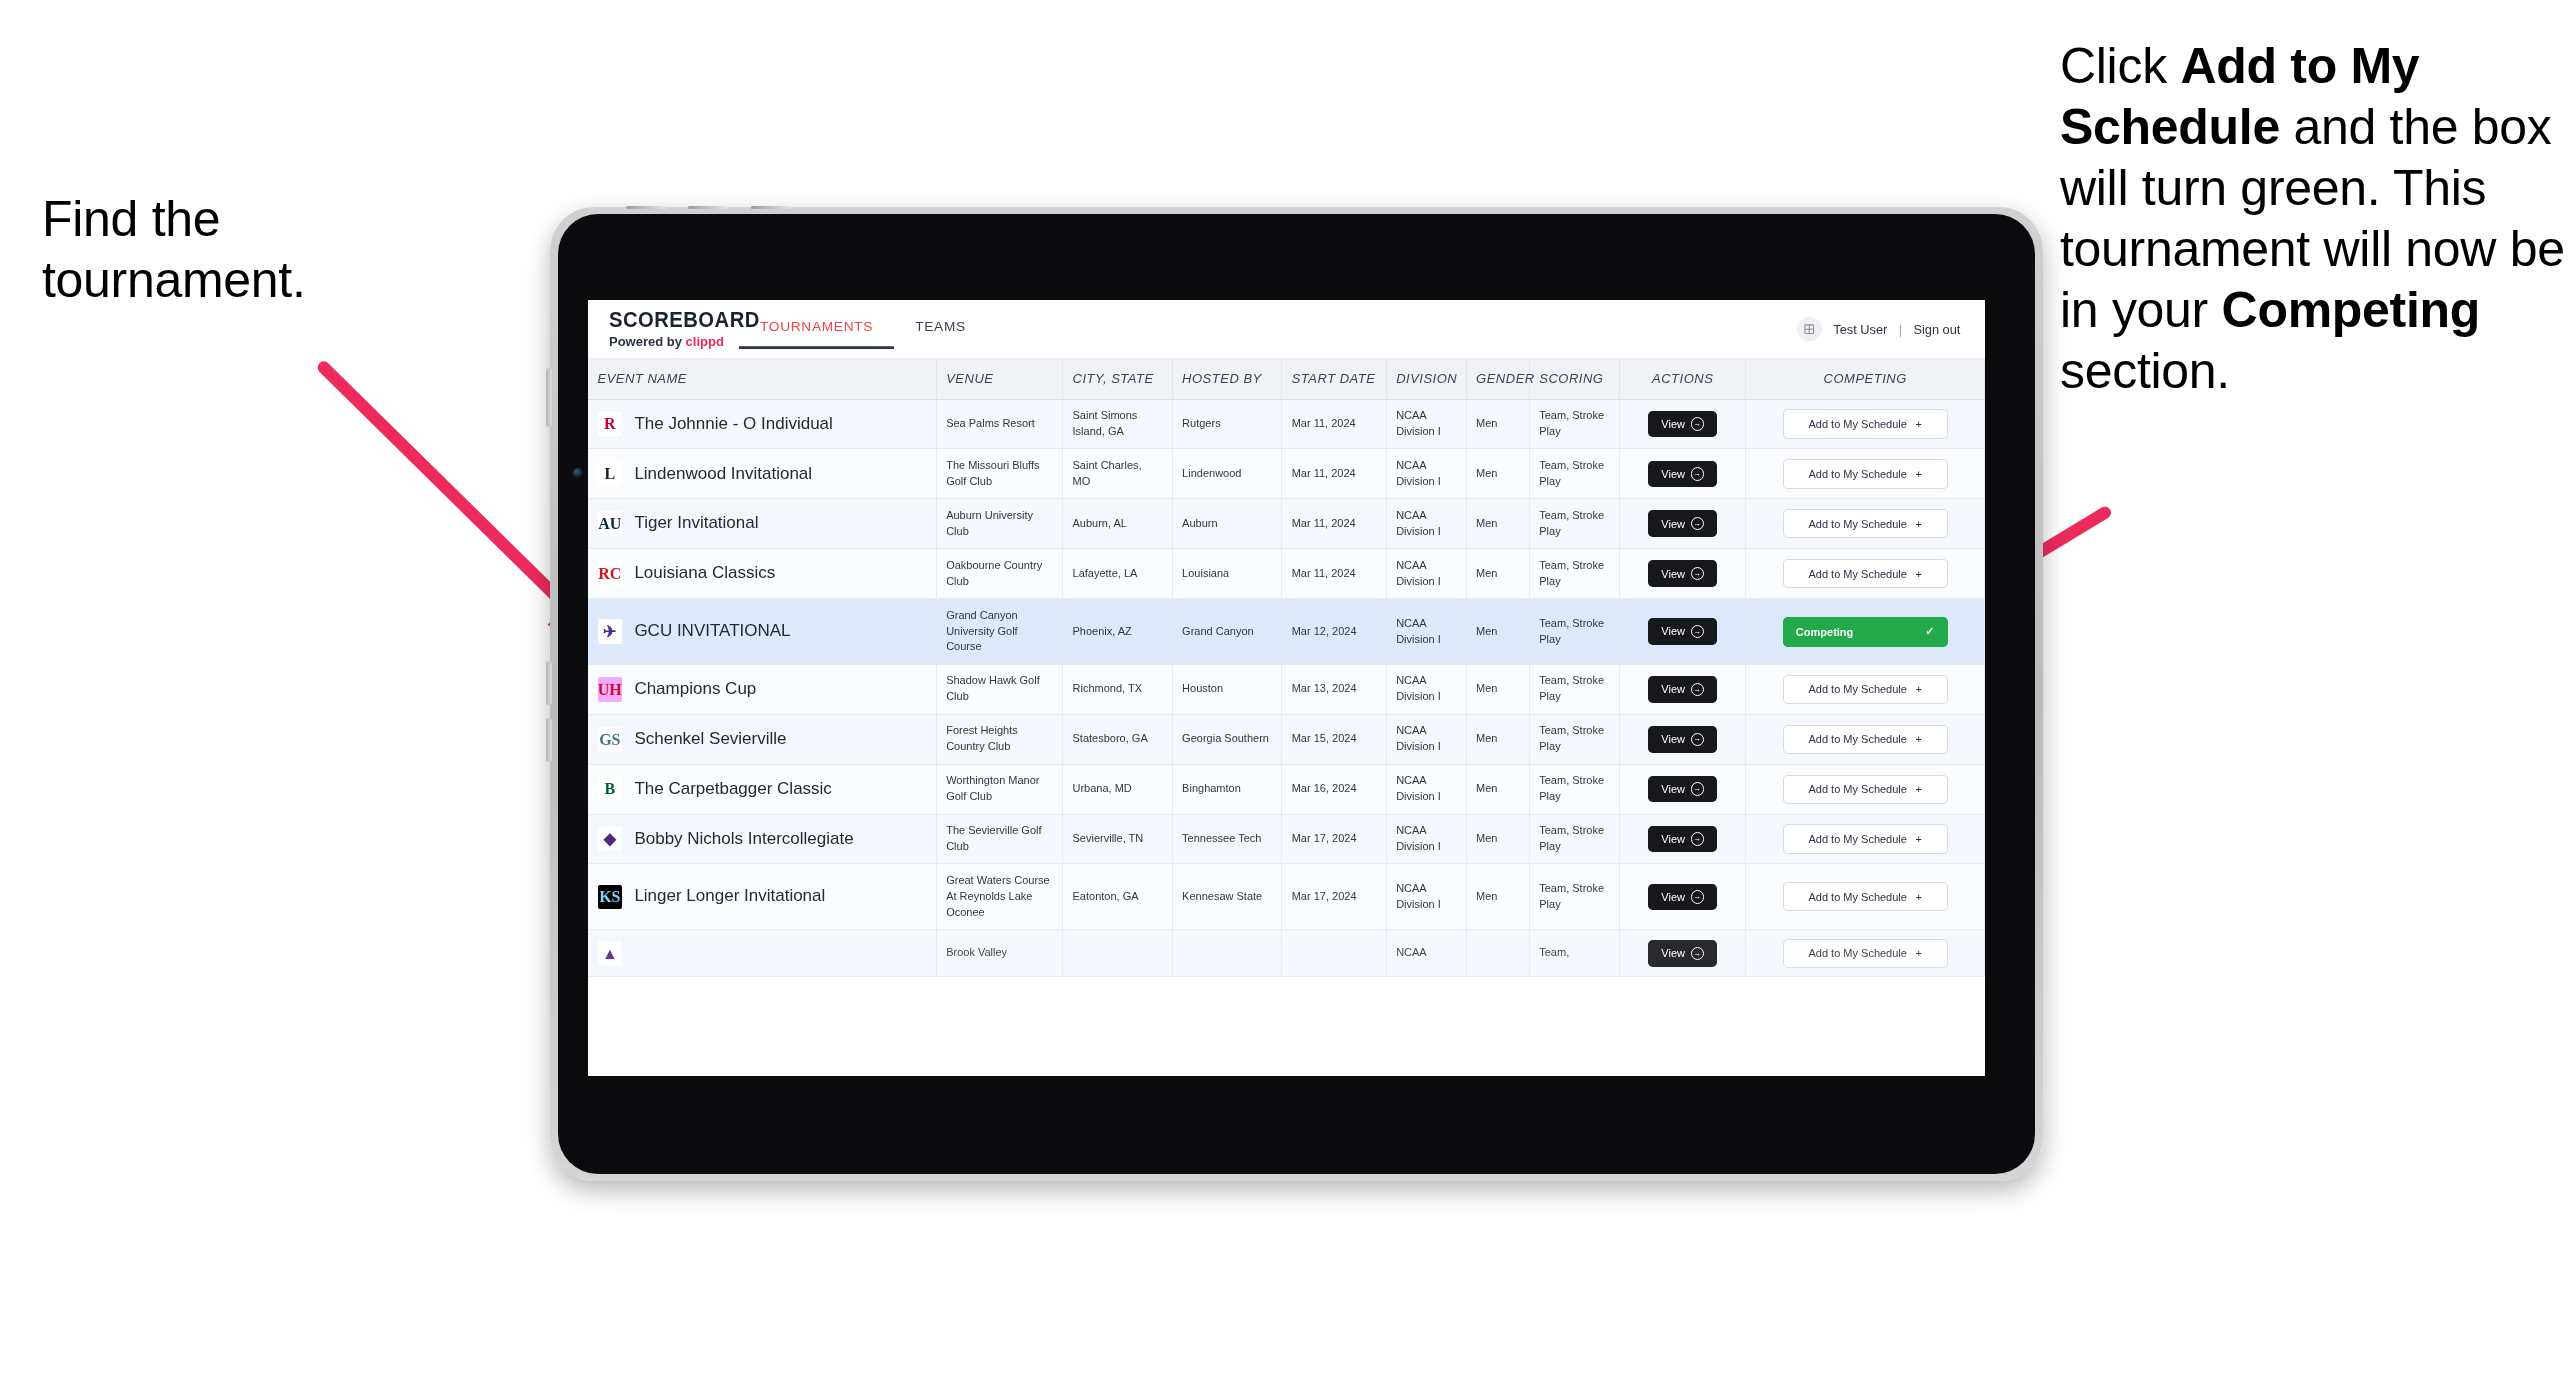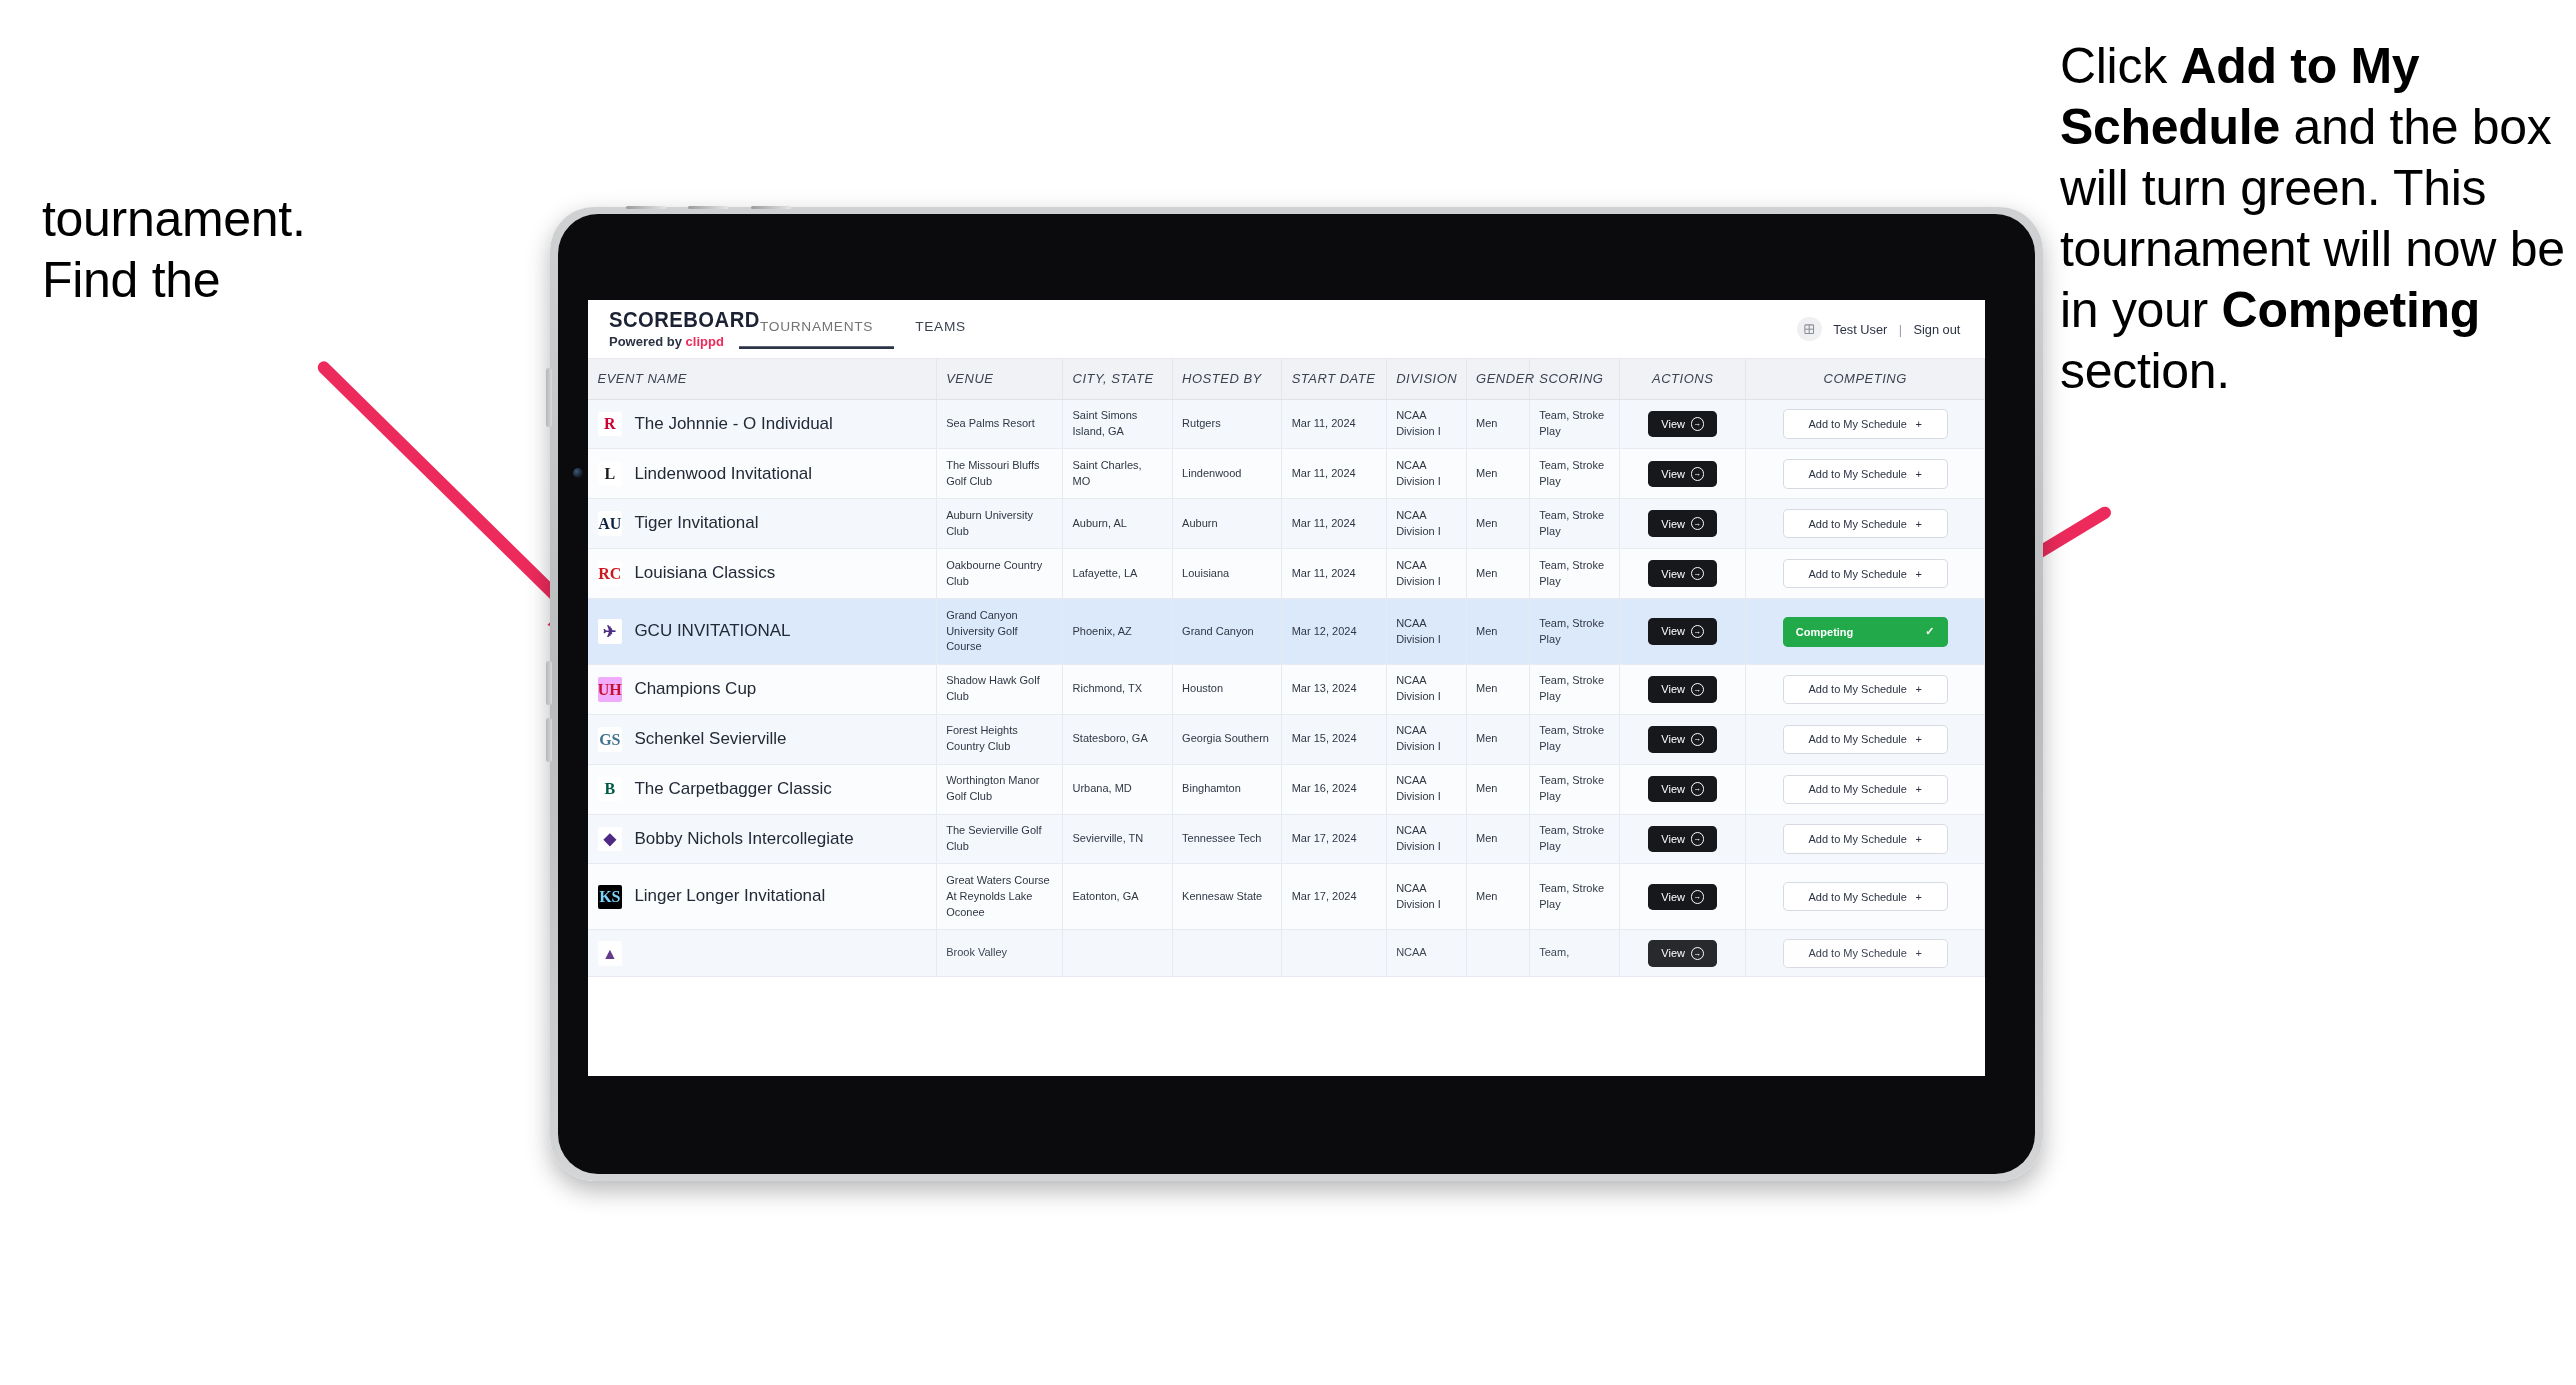--- a/index.html
+++ b/index.html
@@ -97,21 +97,21 @@
   #brand-sub .clippd{color:#ec2b5c;font-weight:700;}
 
   .topnav{
     display:flex;align-items:flex-start;padding-top:19px;gap:0;
   }
   .topnav-item{
     font-size:13.7px;color:#3b4252;letter-spacing:0.7px;
     padding:0 21px 15px 21px;cursor:pointer;
   }
   .topnav-item.active{
-    color:#737373;font-weight:500;
+    color:#ef4444;font-weight:500;
     box-shadow:inset 0 -2.8px 0 0 #2b3447;
   }
 
   #header-right{
     margin-left:auto;display:flex;align-items:center;gap:11.4px;padding-right:24.6px;
   }
   #grid-icon-btn{
     width:24.6px;height:24.6px;border-radius:50%;background:#f0f0f2;
     display:flex;align-items:center;justify-content:center;
     color:#8a8f99;font-size:11.4px;
@@ -188,22 +188,22 @@
     padding:8.5px 13.2px;
     cursor:pointer;
     width:165px;box-sizing:border-box;
   }
   .cut-row td{opacity:.92;}
 </style>
 </head>
 <body>
 
 <div id="annot-left" class="annot">
+  <div>Find the</div>
   <div>tournament.</div>
-  <div>Find the</div>
 </div>
 
 <div id="annot-right" class="annot">
   <span>Click </span><b>Add to My Schedule</b><span> and the box will turn green. This tournament will now be in your </span><b>Competing</b><span> section.</span>
 </div>
 
 <svg id="arrow-left-wrap" class="arrow-svg" viewBox="0 0 360 340">
   <line x1="22" y1="28" x2="288" y2="290" stroke="#ec2b5c" stroke-width="13" stroke-linecap="round"></line>
   <polygon points="330,327 258,300 296,262" fill="#ec2b5c"></polygon>
 </svg>

